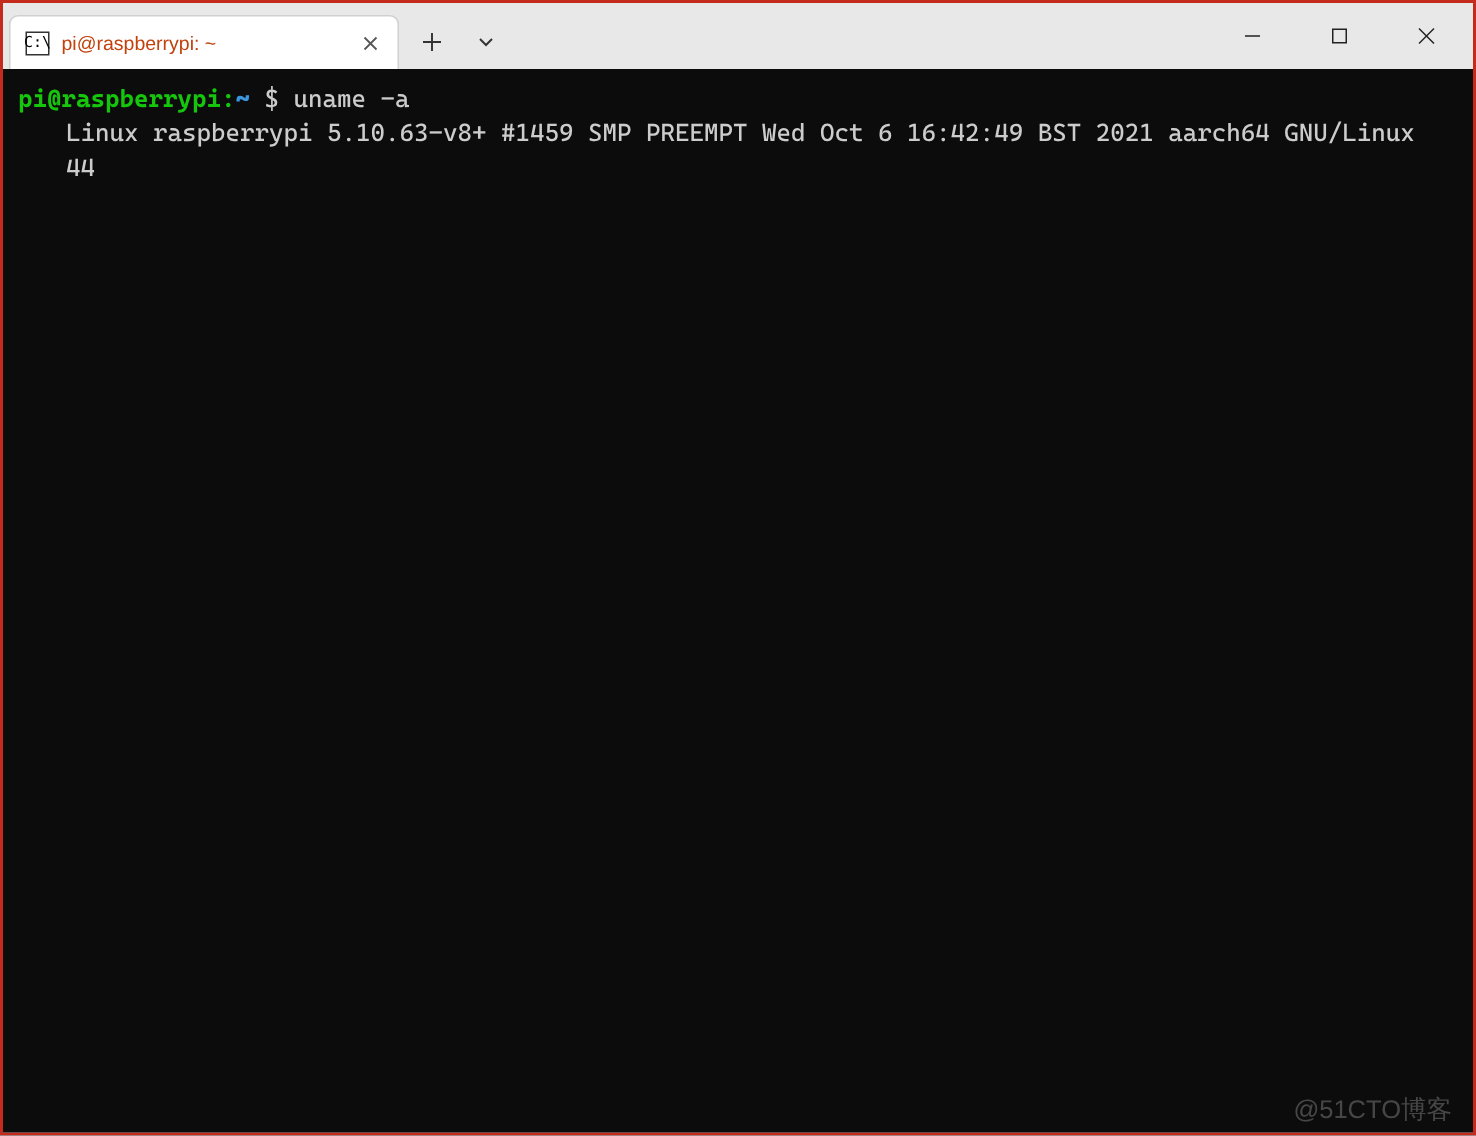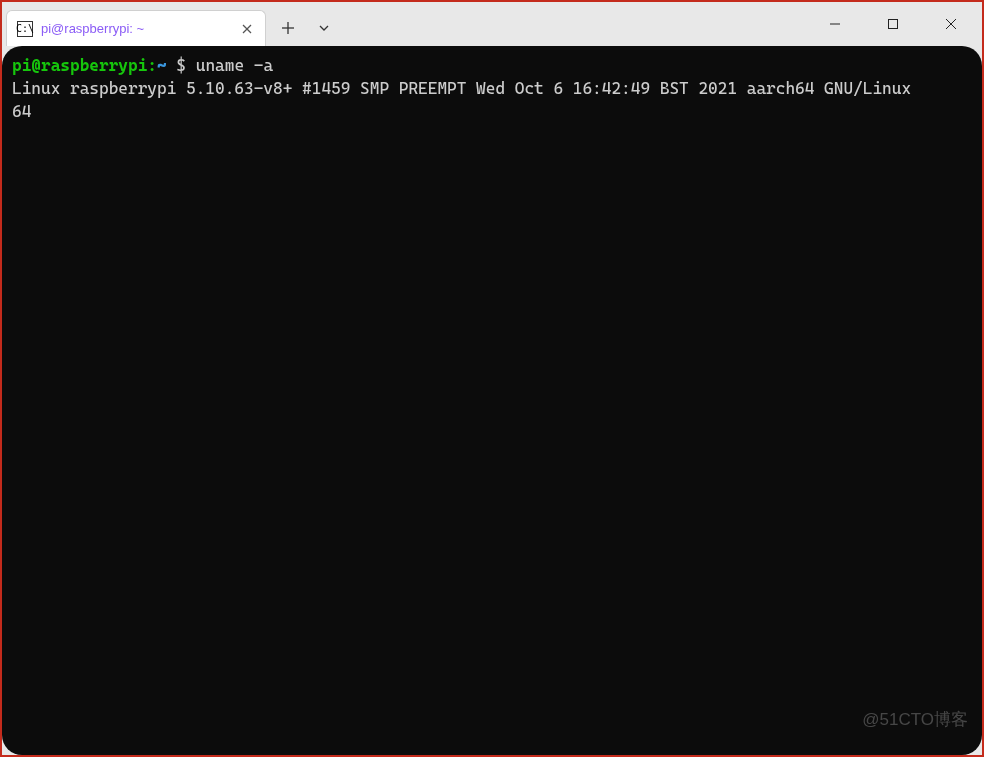--- a/index.html
+++ b/index.html
@@ -62,21 +62,21 @@
       display: flex;
       align-items: center;
       justify-content: center;
       font-size: 10px;
       border: 1px solid #333;
       font-family: monospace;
     }
     
     .tab-title {
       font-size: 13px;
-      color: #8b5cf6;
+      color: #c2410c;
       flex: 1;
     }
     
     .tab-close {
       width: 16px;
       height: 16px;
       display: flex;
       align-items: center;
       justify-content: center;
       cursor: pointer;
@@ -131,21 +131,20 @@
     .terminal-area {
       flex: 1;
       background: #0c0c0c;
       padding: 8px 10px;
       font-family: "Cascadia Mono", "Consolas", monospace;
       font-size: 16.5px;
       line-height: 23px;
       color: #cccccc;
       overflow: hidden;
       position: relative;
-      border-radius: 20px;
     }
     
     .term-line {
       white-space: pre;
     }
     
     .prompt-user {
       color: #16c60c;
       font-weight: bold;
     }
@@ -158,34 +157,35 @@
     .prompt-dollar {
       color: #cccccc;
     }
     
     .cmd-text {
       color: #cccccc;
     }
     
     .output-text {
       color: #cccccc;
+      margin-left: 32px;
     }
     
     .cursor-block {
       display: inline-block;
       width: 2px;
       height: 19px;
       background: #cccccc;
       vertical-align: text-bottom;
       margin-bottom: 1px;
     }
     
     .watermark {
       position: absolute;
-      bottom: 24px;
+      bottom: 4px;
       right: 14px;
       color: rgba(180,180,180,0.35);
       font-size: 17px;
       font-family: "Segoe UI", sans-serif;
     }
   </style>
 </head>
 <body>
 
 <div class="window">
@@ -232,18 +232,18 @@
           <line x1="11" y1="1" x2="1" y2="11" stroke="#222" stroke-width="1"></line>
         </svg>
       </div>
     </div>
   </div>
 
   <div class="terminal-area">
     <div id="terminal-lines">
         <div class="term-line"><span class="prompt-user">pi@raspberrypi</span><span class="prompt-user">:</span><span class="prompt-path">~</span><span class="prompt-dollar"> $ </span><span class="cmd-text">uname -a</span></div>
         <div class="term-line"><span class="output-text">Linux raspberrypi 5.10.63-v8+ #1459 SMP PREEMPT Wed Oct 6 16:42:49 BST 2021 aarch64 GNU/Linux</span></div>
-        <div class="term-line"><span class="output-text">64</span></div>
+        <div class="term-line"><span class="output-text">44</span></div>
       </div>
     <div class="watermark">@51CTO博客</div>
   </div>
 
 </div>
 
 </body></html>

